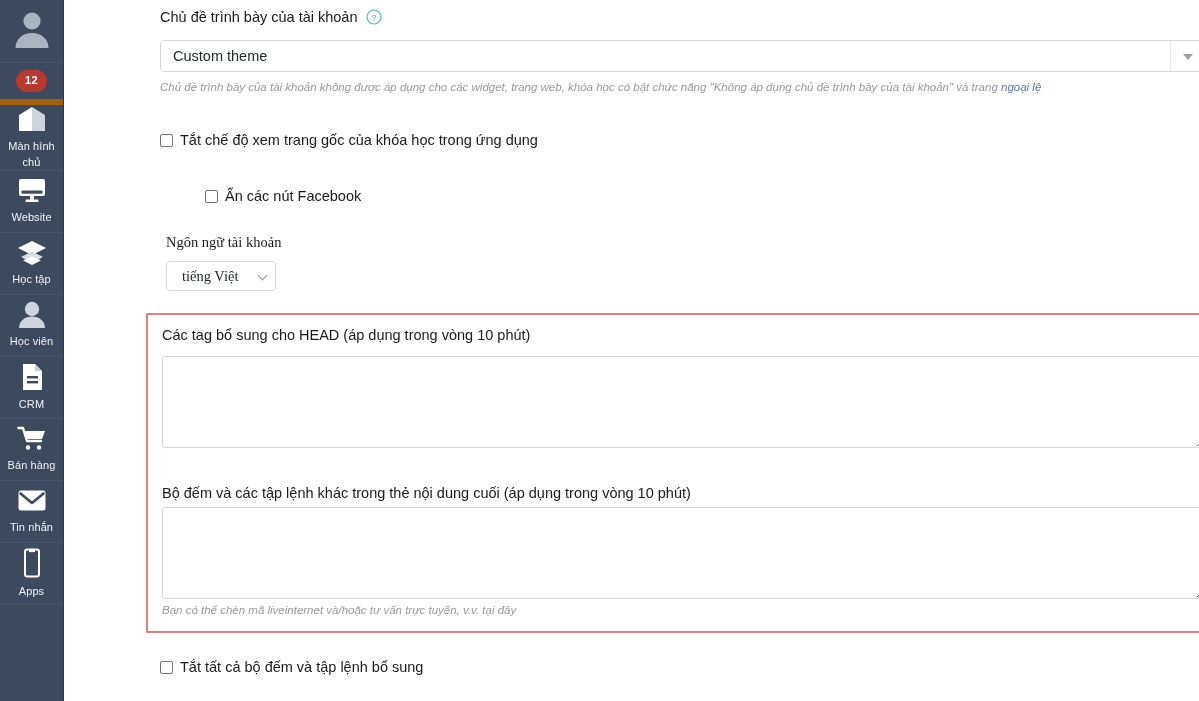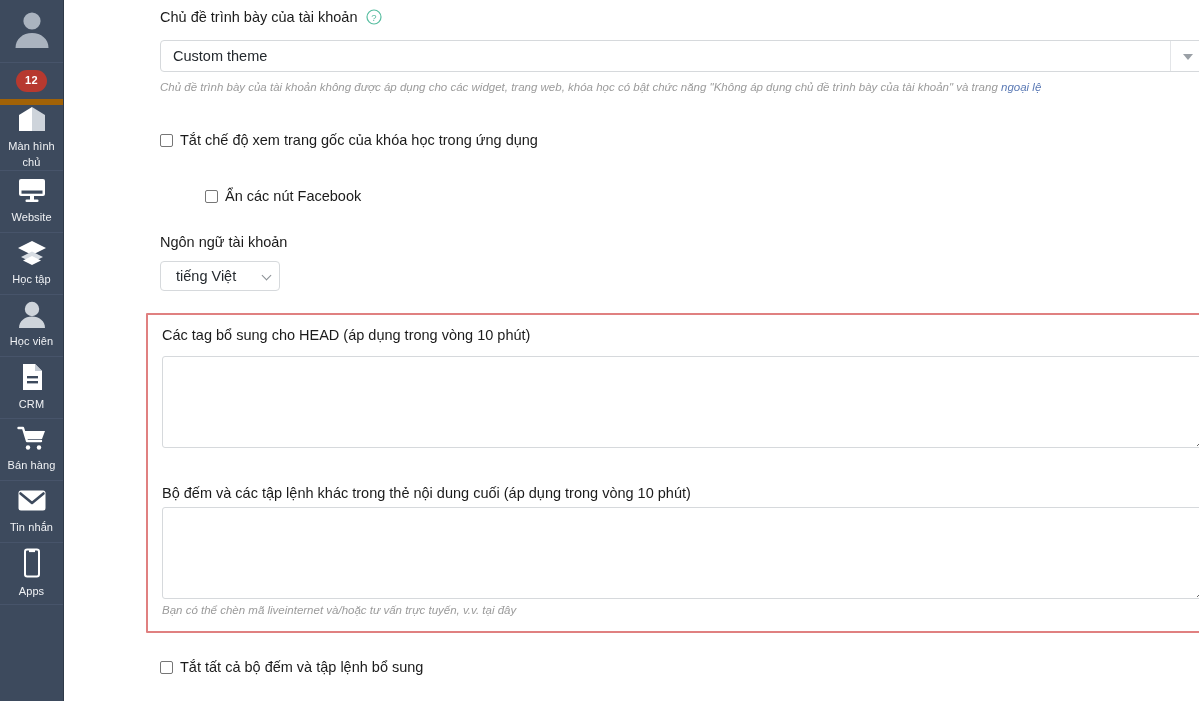--- a/index.html
+++ b/index.html
@@ -129,25 +129,25 @@
     background: #fff;
     flex: 0 0 13px;
     margin-right: 7px;
   }
   .chk-label { font-size: 14.5px; color: #1b1b1b; line-height: 18px; }
 
   #chk-native { left: 96px; top: 122px; }
   #chk-fb { left: 96px; top: 178px; padding-left: 45px; }
 
   
-  #lang-block { left: 96px; top: 233px; }
+  #lang-block { left: 102px; top: 233px; font-family: Liberation Serif, serif; }
   .lang-select {
     margin-top: 10px;
     position: relative;
-    width: 120px; height: 30px;
+    width: 110px; height: 30px;
     border: 1px solid #d6d9dc;
     border-radius: 4px;
     background: #fff;
   }
   .lang-value {
     position: absolute; left: 15px; top: 0;
     line-height: 28px; font-size: 14.5px; color: #24292e;
   }
   .lang-chev {
     position: absolute; right: 9px; top: 10px;

